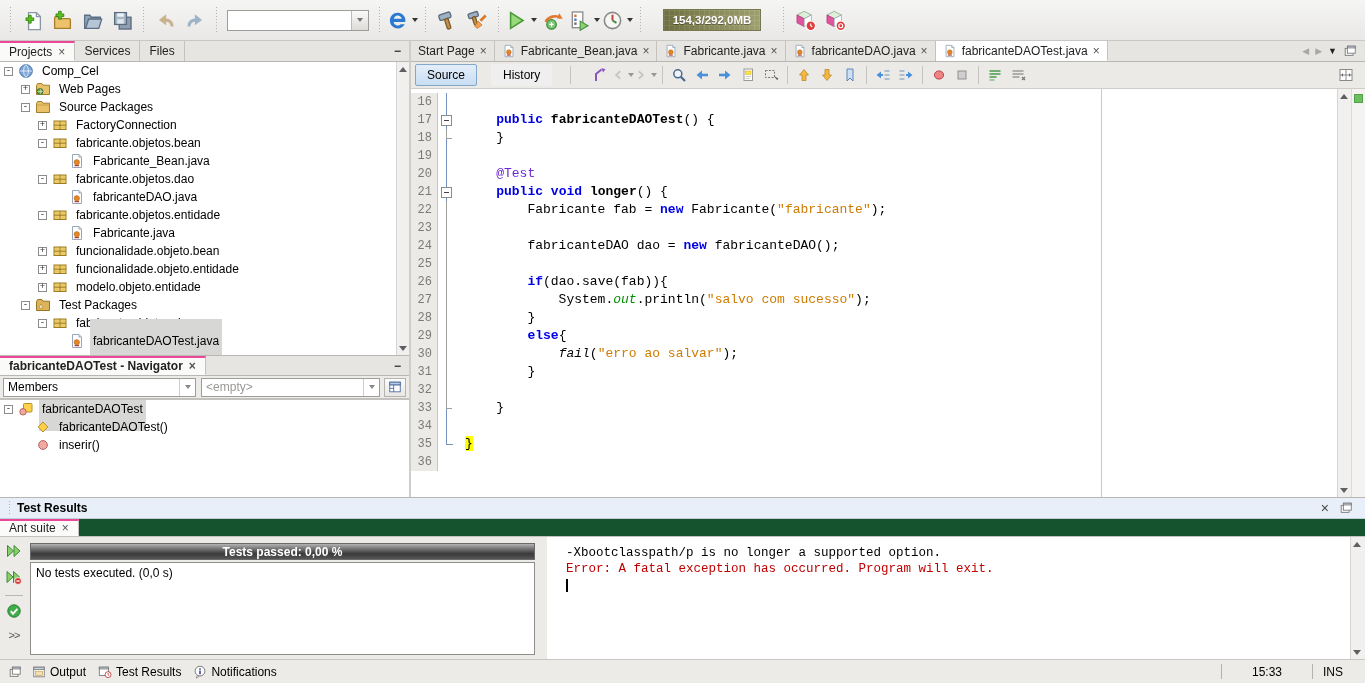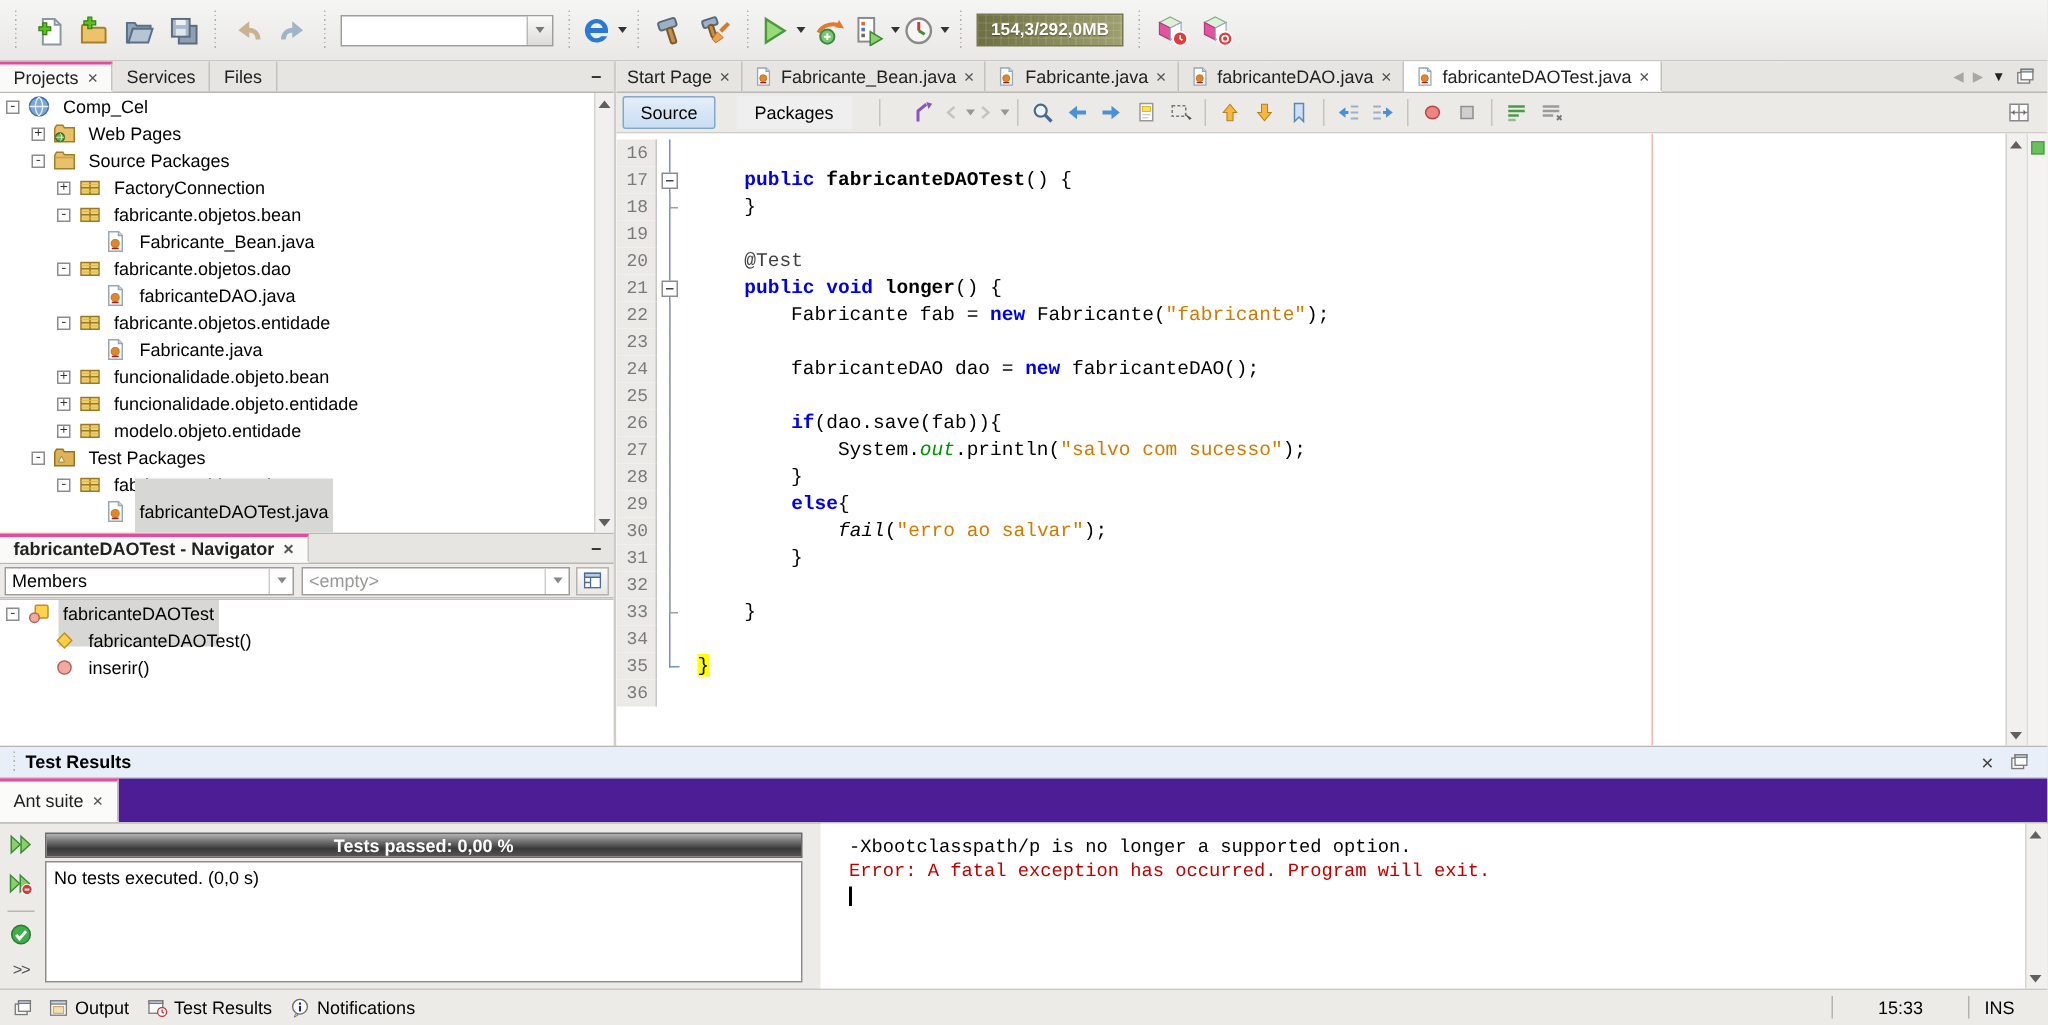--- a/index.html
+++ b/index.html
@@ -12,21 +12,21 @@
 .grip{width:3px;height:26px;margin:0 5px;background-image:repeating-linear-gradient(to bottom,#b3b1ac 0 1px,transparent 1px 3px);background-size:1px 100%;background-repeat:no-repeat;background-position:center}
 .tbtn{height:28px;min-width:28px;display:flex;align-items:center;justify-content:center;border-radius:2px;margin:0 1px;position:relative}
 .ic20{width:21px;height:21px}
 .ic16{width:16px;height:16px}
 .ic14{width:14px;height:14px}
 .dd{width:0;height:0;border-left:3.5px solid transparent;border-right:3.5px solid transparent;border-top:4px solid #333;margin-left:4px}
 .tb-combo{width:142px;height:21px;border:1px solid #9f9d99;background:#fff;display:flex;align-items:center;margin:0 4px}
 .tb-combo-val{flex:1;padding:0 4px;font-size:11px}
 .tb-combo-arrow{width:17px;height:100%;background:linear-gradient(#fafafa,#dcdbd8);border-left:1px solid #bdbbb7;display:flex;align-items:center;justify-content:center}
 .tb-combo-arrow::after{content:"";border-left:3.5px solid transparent;border-right:3.5px solid transparent;border-top:4px solid #777}
-.membar{width:98px;height:22px;border:1px solid #787850;background:linear-gradient(to right,#74754a,#9a9b6c),repeating-linear-gradient(to right,rgba(255,255,255,.12) 0 1px,transparent 1px 5px);background-blend-mode:overlay;color:#fff;font-weight:bold;font-size:11.5px;display:flex;align-items:center;justify-content:center;text-shadow:0 1px 1px rgba(0,0,0,.4);margin:0 4px;
+.membar{width:98px;height:22px;border:1px solid #787850;background:linear-gradient(to right,#74754a,#9a9b6c),repeating-linear-gradient(to right,rgba(255,255,255,.12) 0 1px,transparent 1px 5px);background-blend-mode:overlay;color:#fff;font-weight:bold;font-size:11.5px;display:flex;align-items:center;justify-content:center;text-shadow:0 1px 1px rgba(0,0,0,.4);margin:0 16px;
 background-image:repeating-linear-gradient(to right,rgba(255,255,255,.10) 0 1px,transparent 1px 5px),repeating-linear-gradient(to bottom,rgba(255,255,255,.10) 0 1px,transparent 1px 5px),linear-gradient(to right,#6e6f44,#9fa071)}
 
 
 #main{flex:1;display:flex;min-height:0}
 #left{width:411px;flex:none;display:flex;flex-direction:column;border-right:2px solid #cfcdc9;background:#ecebe8}
 #editor{flex:1;display:flex;flex-direction:column;min-width:0;background:#fff}
 
 
 .ptabs{height:21px;flex:none;display:flex;align-items:stretch;background:#e7e5e1;border-bottom:1px solid #b9b7b3}
 .ptab{display:flex;align-items:center;padding:0 9px;border-right:1px solid #c4c2be;color:#222;position:relative}
@@ -86,38 +86,38 @@
 .ln{width:27px;padding-right:5px;text-align:right;color:#7a7a7a;background:#ebeae7;font-size:12px;flex:none;height:18px;line-height:18px;border-right:1px solid #c8c6c2}
 .fold{width:18px;flex:none;position:relative;height:18px}
 .fold.line::before{content:"";position:absolute;left:8px;top:0;bottom:0;width:1px;background:#a2a09c}
 .fold.end::before{content:"";position:absolute;left:8px;top:0;height:9px;width:1px;background:#a2a09c}
 .fold.end::after{content:"";position:absolute;left:8px;top:9px;width:6px;height:1px;background:#a2a09c}
 .fold.minus::before{content:"";position:absolute;left:3px;top:4px;width:9px;height:9px;border:1px solid #8c8c8c;background:#fff}
 .fold.minus::after{content:"";position:absolute;left:6px;top:9px;width:5px;height:1px;background:#444}
 .ct{white-space:pre;height:18px;line-height:18px;padding-left:9px}
 .tok.kw{color:#0000e6;font-weight:bold}
 .tok.decl{font-weight:bold}
-.tok.ann{color:#404040}
+.tok.ann{color:#6d28d9}
 .tok.str{color:#ce7b00}
 .tok.fld{color:#009300;font-style:italic}
 .tok.stc{font-style:italic}
 .tok.hlb{background:#ffff00}
 #marginline{position:absolute;top:0;bottom:0;left:690px;width:1px;background:#f0b8b8}
 #classguide{position:absolute;left:35px;top:4px;height:352px;width:1px;background:#7492bd}
 #classguide::after{content:"";position:absolute;left:0;bottom:0;width:7px;height:1px;background:#7492bd}
 .escroll{width:14px;flex:none;background:#f1f0ee;border-left:1px solid #d6d4d0;position:relative}
 .estripe{width:14px;flex:none;background:#f4f3f1;border-left:1px solid #dddbd7;position:relative}
 .stripe-ok{position:absolute;top:5px;left:2px;width:9px;height:9px;background:#6abf5e;border:1px solid #54a04a}
 
 
 #trpanel{height:162px;flex:none;display:flex;flex-direction:column;border-top:1px solid #b9b7b3}
 .trheader{height:21px;flex:none;display:flex;align-items:center;background:#e8eff8;border-bottom:1px solid #c2cdd9;padding:0 6px}
 .trheader .title{font-weight:bold;margin-left:4px}
 .trhbtns{margin-left:auto;display:flex;align-items:center;gap:10px;padding-right:6px;color:#444}
-.trtabs{height:30px;flex:none;display:flex;align-items:stretch;background:#4c1d95;border-bottom:1px solid #c4c2be}
+.trtabs{height:18px;flex:none;display:flex;align-items:stretch;background:#14532d;border-bottom:1px solid #c4c2be}
 .trcontent{flex:1;display:flex;min-height:0;background:#ecebe8}
 .trtools{width:28px;flex:none;display:flex;flex-direction:column;align-items:center;padding-top:6px;gap:7px}
 .trtool-sep{width:18px;height:1px;background:#b9b7b3}
 .chev{font-size:11px;color:#555;letter-spacing:-1px}
 .trleft{width:509px;flex:none;display:flex;flex-direction:column;padding:6px 2px 4px 2px}
 .trprog{height:17px;flex:none;border:1px solid #6a6a6a;background:linear-gradient(#b3b3b3,#6f6f6f 35%,#3a3a3a 65%,#565656);color:#fff;font-weight:bold;display:flex;align-items:center;justify-content:center;font-size:12px}
 .trtree{flex:1;margin-top:2px;background:#fff;border:1px solid #8f8d89;padding:3px 5px;font-size:12px}
 .trsplit{width:10px;flex:none}
 .trout{flex:1;background:#fff;position:relative;font-family:"Liberation Mono",monospace;font-size:12.5px;line-height:16px;padding:8px 0 0 19px;overflow:hidden}
 .oline{white-space:pre}
@@ -706,21 +706,21 @@
             <span class="carr">◀</span>
             <span class="carr">▶</span>
             <span class="carr dark">▼</span>
             <svg class="ic14" viewBox="0 0 16 16">
               <use href="#sy-window"></use>
             </svg>
           </div>
         </div>
       <div class="etoolbar">
         <button class="srcbtn">Source</button>
-        <button class="histbtn">Packages</button>
+        <button class="histbtn">History</button>
         <span class="esep"></span>
         <span id="etb-icons" style="display:flex;align-items:center;gap:1px">
             <div class="ebtn">
               <svg class="ic16" viewBox="0 0 16 16">
                 <use href="#sy-last-edit"></use>
               </svg>
             </div>
             <div class="ebtn dis">
               <svg class="ic16" viewBox="0 0 16 16">
                 <use href="#sy-back"></use>

